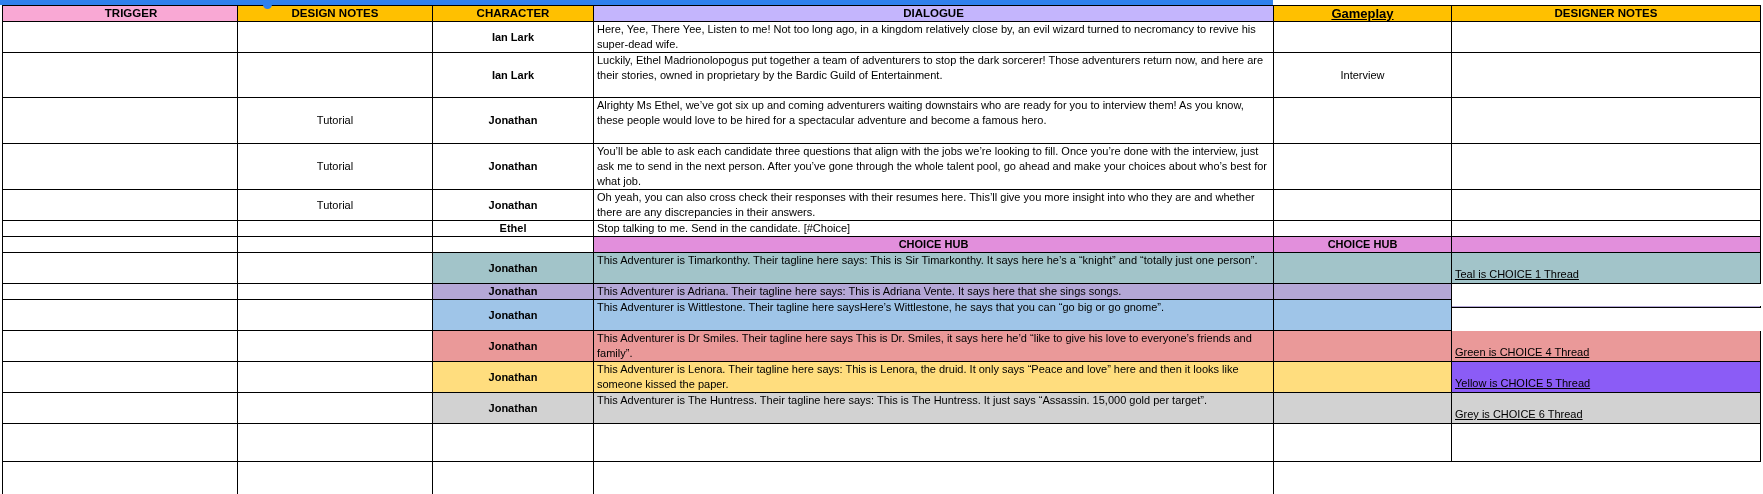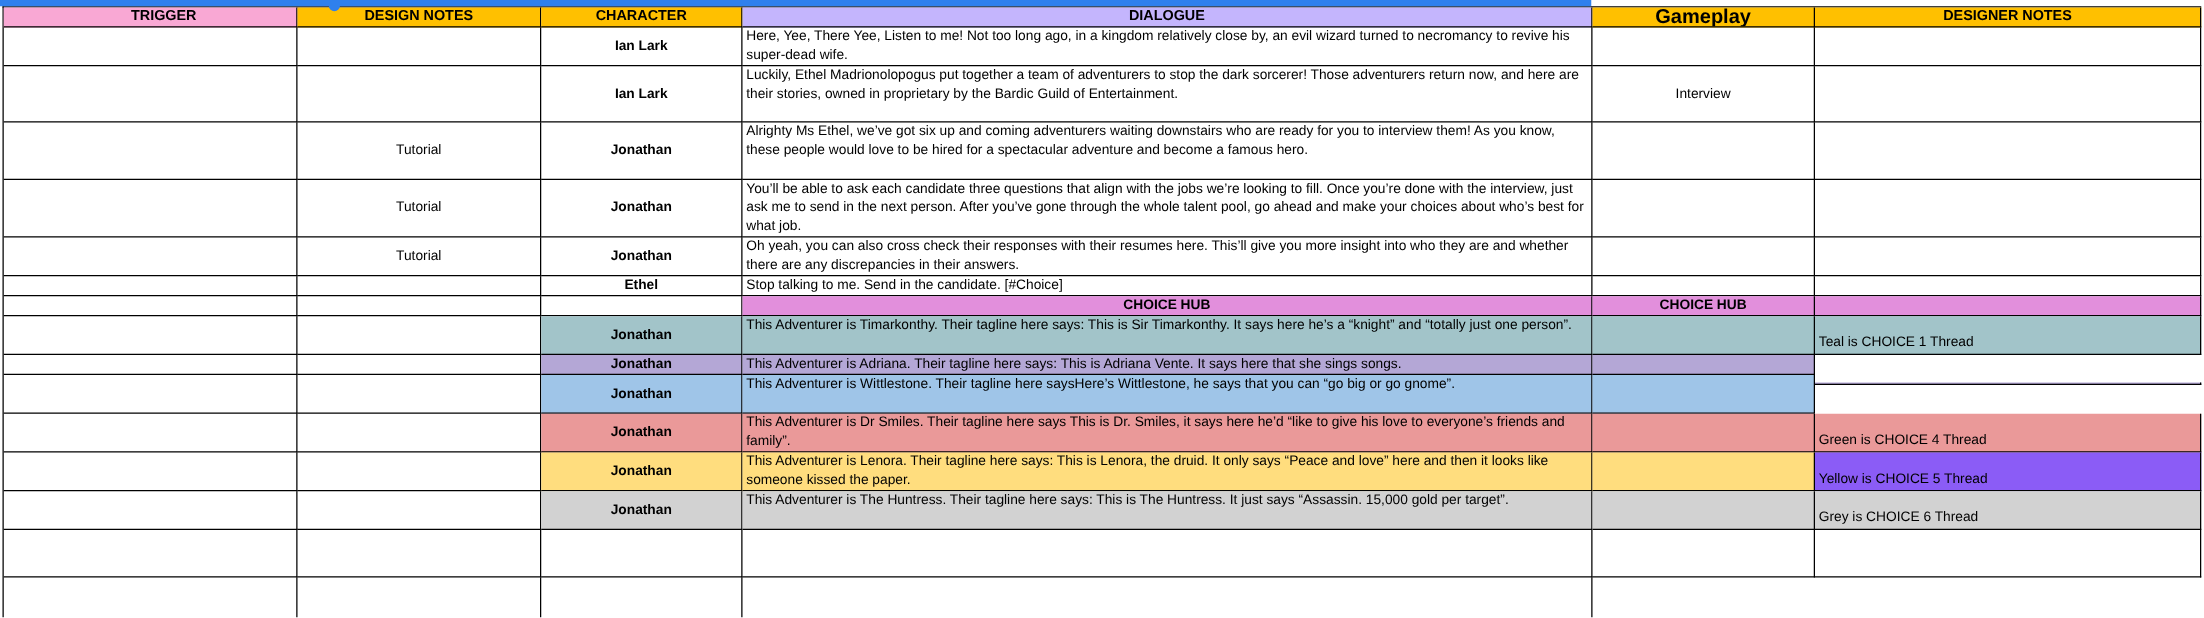--- a/index.html
+++ b/index.html
@@ -32,27 +32,27 @@
     border-bottom:1px solid #000;
     overflow:hidden;
     font-size:11px;
     line-height:15px;
   }
   .c0{width:235px}.c1{width:195px}.c2{width:161px}.c3{width:680px}.c4{width:178px}.c5{width:309px}
   .hdr .cell{
     display:flex;align-items:center;justify-content:center;
     font-weight:bold;font-size:11.5px;text-align:center;
   }
-  .hdr .c4{font-size:16px;}
+  .hdr .c4{font-size:13px;text-decoration:underline;}
   .col-design,.col-character,.col-gameplay{
     display:flex;align-items:center;justify-content:center;text-align:center;
   }
   .col-character{font-weight:bold;}
   .col-dialogue{padding:0 3px;text-align:left;}
-  .col-designer{display:flex;align-items:flex-end;padding:0 0 1px 3px;text-align:center;}
+  .col-designer{display:flex;align-items:flex-end;padding:0 0 1px 3px;text-align:center;text-decoration:underline;}
   .row-hub .col-dialogue,
   .row-hub .col-gameplay{
     display:flex;align-items:center;justify-content:center;
     font-weight:bold;padding:0;
   }
   .row-partial .cell{border-bottom:none;}
   .row-partial .c4,.row-partial .c5{border-right:none;}
 </style>
 </head>
 <body>

